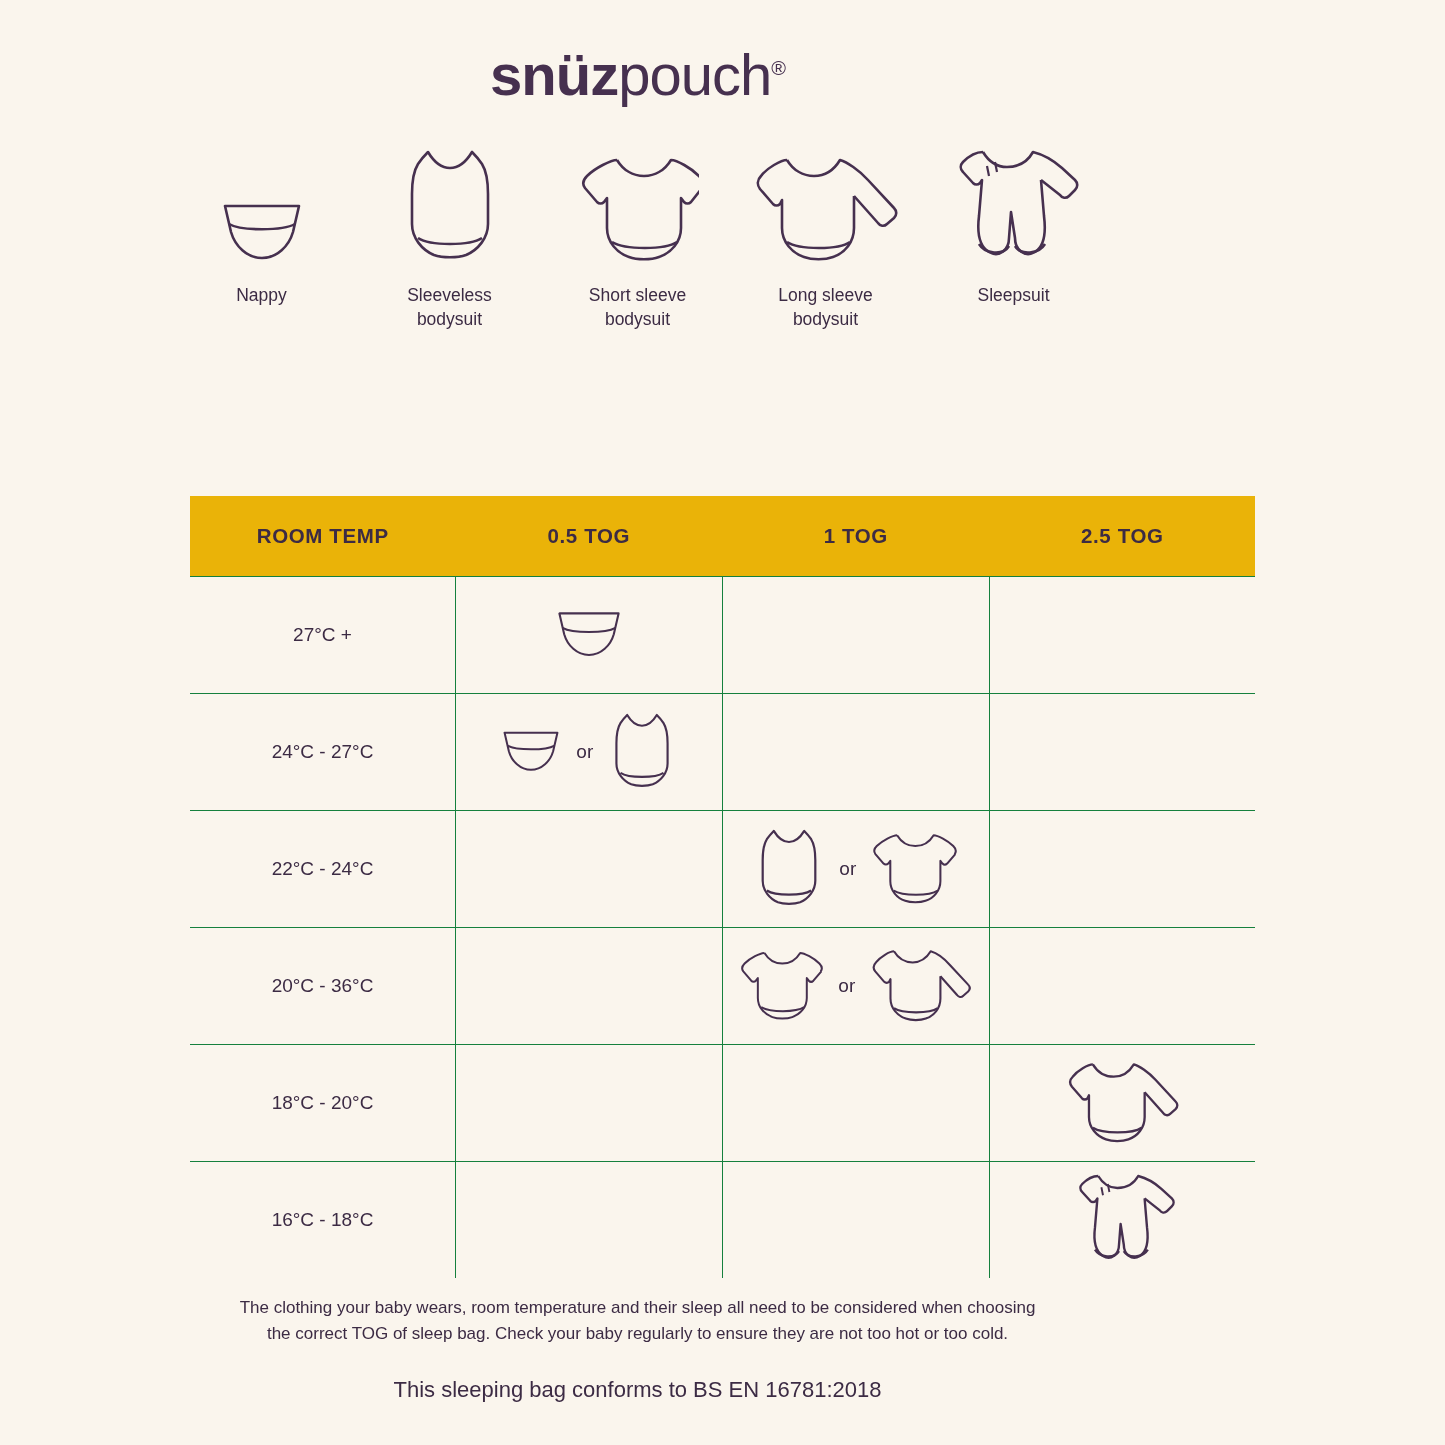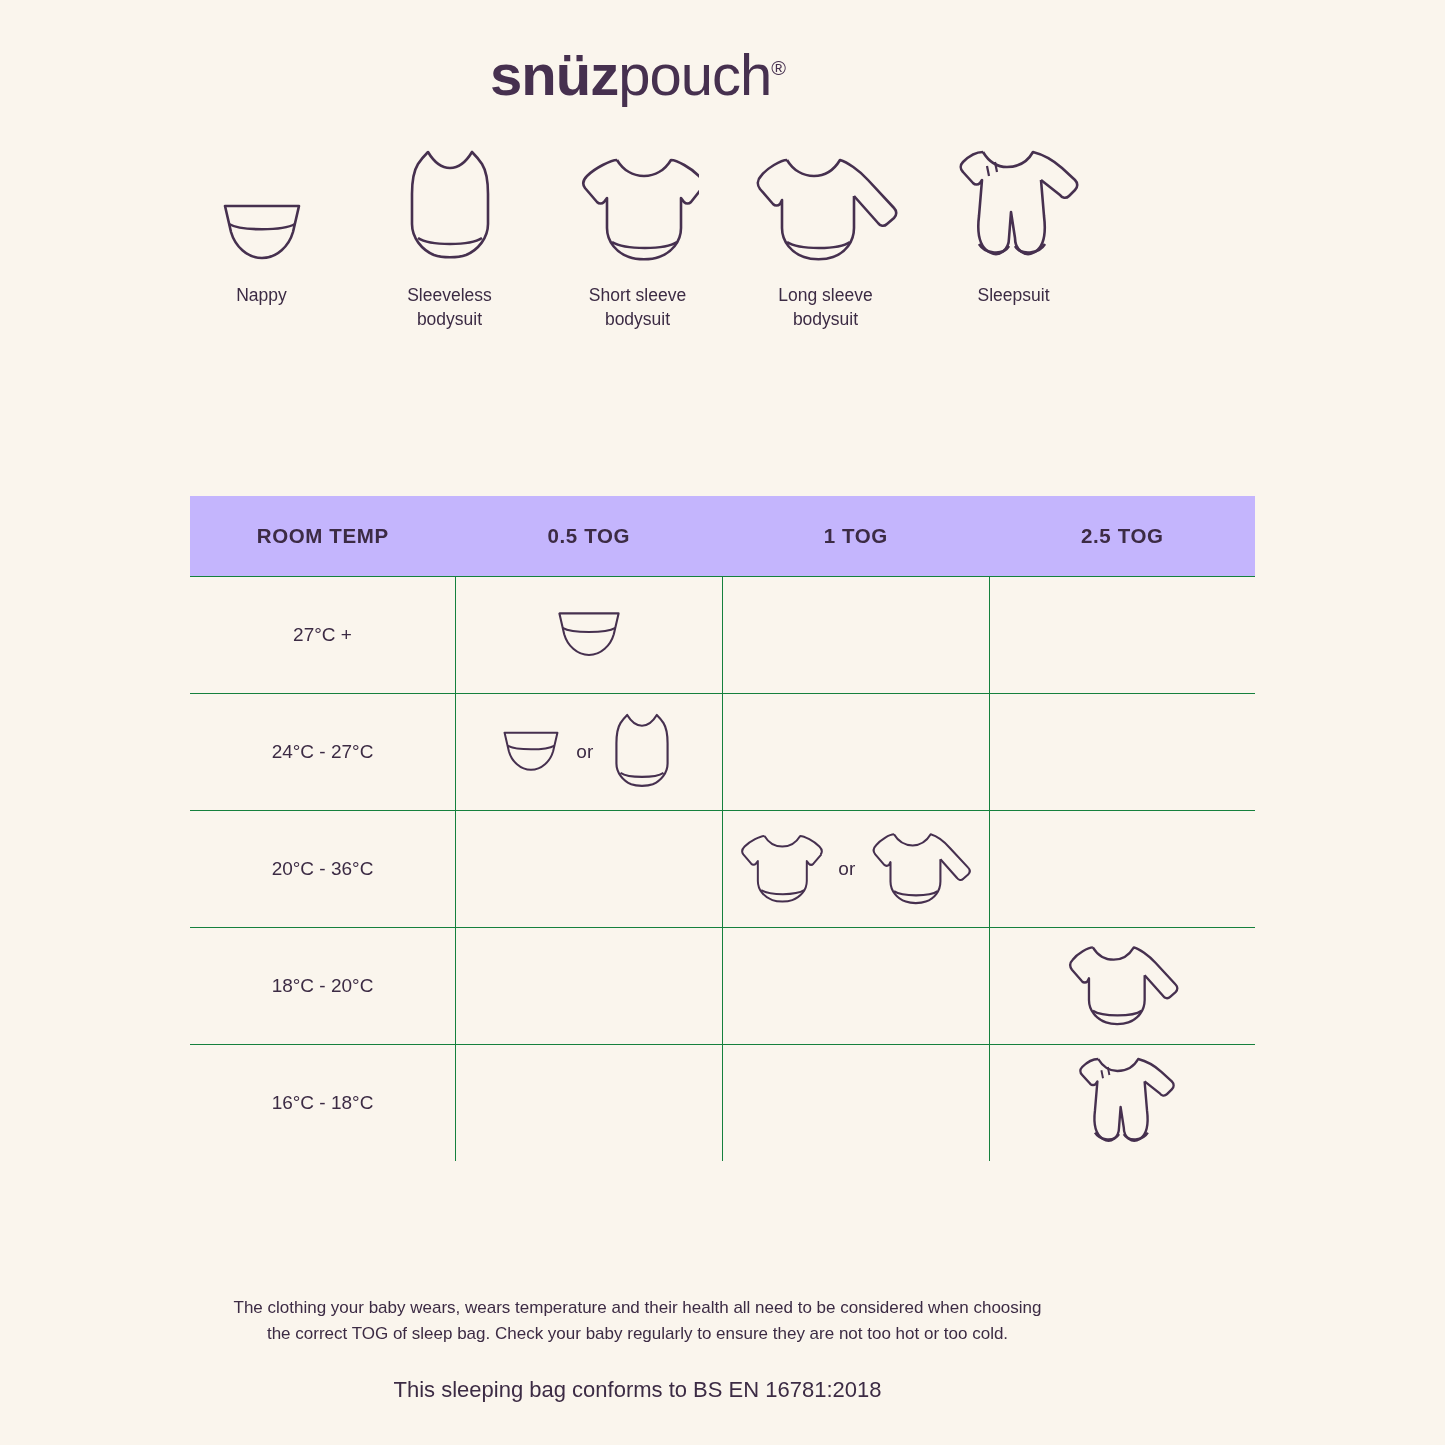--- a/index.html
+++ b/index.html
@@ -78,21 +78,21 @@
 
   
   .table {
     position: absolute;
     left: 190px;
     top: 496px;
     width: 1065px;
     border-collapse: collapse;
   }
   .table th {
-    background: #c4b5fd;
+    background: #eab308;
     height: 78px;
     font-size: 20.5px;
     font-weight: 700;
     letter-spacing: 0.6px;
     color: #3c2b44;
   }
   .table th.room {
     width: 267px;
   }
   .table th.tog {
@@ -260,20 +260,43 @@
                   <path d="M30 6 C30 6 24 12 20 18 C15 26 14 36 14 48 L14 78 C14 92 24 104 36 109 C44 112 60 112 68 109 C80 104 90 92 90 78 L90 48 C90 36 89 26 84 18 C80 12 74 6 74 6 C68 16 60 22 52 22 C44 22 36 16 30 6 Z" fill="none" stroke="#46304f" stroke-width="3.2" stroke-linejoin="round"></path>
                   <path d="M20 92 C32 100 72 100 84 92" fill="none" stroke="#46304f" stroke-width="3.2"></path>
                 </svg>
             </span>
           </div>
         </td>
         <td></td>
         <td class="last"></td>
       </tr>
 
+      <tr>
+        <td class="temp">22°C - 24°C</td>
+        <td></td>
+        <td>
+          <div class="cell-art">
+            <span>
+              <svg width="72" height="86" viewBox="0 0 104 122">
+                  <path d="M30 6 C30 6 24 12 20 18 C15 26 14 36 14 48 L14 78 C14 92 24 104 36 109 C44 112 60 112 68 109 C80 104 90 92 90 78 L90 48 C90 36 89 26 84 18 C80 12 74 6 74 6 C68 16 60 22 52 22 C44 22 36 16 30 6 Z" fill="none" stroke="#46304f" stroke-width="3.2" stroke-linejoin="round"></path>
+                  <path d="M20 92 C32 100 72 100 84 92" fill="none" stroke="#46304f" stroke-width="3.2"></path>
+                </svg>
+            </span>
+            <span class="or">or</span>
+            <span>
+              <svg width="88" height="84" viewBox="0 0 130 116">
+                  <path d="M40 8 C34 8 18 16 10 24 C6 28 5 32 8 36 L20 50 C22 52 25 52 27 50 L30 46 L30 76 C30 90 40 101 52 105 C60 108 74 108 82 105 C94 101 104 90 104 76 L104 46 L107 50 C109 52 112 52 114 50 L126 36" fill="none" stroke="#46304f" stroke-width="3" stroke-linejoin="round"></path>
+                  <path d="M40 8 C46 18 56 24 67 24 C78 24 88 18 94 8 C100 8 115 16 123 24 C127 28 128 32 125 36" fill="none" stroke="#46304f" stroke-width="3" stroke-linejoin="round"></path>
+                  <path d="M35 90 C48 98 88 98 100 90" fill="none" stroke="#46304f" stroke-width="3"></path>
+                </svg>
+            </span>
+          </div>
+        </td>
+        <td class="last"></td>
+      </tr>
 
       <tr>
         <td class="temp">20°C - 36°C</td>
         <td></td>
         <td>
           <div class="cell-art">
             <span>
               <svg width="86" height="82" viewBox="0 0 130 116">
                   <path d="M40 8 C34 8 18 16 10 24 C6 28 5 32 8 36 L20 50 C22 52 25 52 27 50 L30 46 L30 76 C30 90 40 101 52 105 C60 108 74 108 82 105 C94 101 104 90 104 76 L104 46 L107 50 C109 52 112 52 114 50 L126 36" fill="none" stroke="#46304f" stroke-width="3" stroke-linejoin="round"></path>
                   <path d="M40 8 C46 18 56 24 67 24 C78 24 88 18 94 8 C100 8 115 16 123 24 C127 28 128 32 125 36" fill="none" stroke="#46304f" stroke-width="3" stroke-linejoin="round"></path>
@@ -326,18 +349,18 @@
                 </svg>
             </span>
           </div>
         </td>
       </tr>
 
     </tbody>
   </table>
 
   <div class="footer">
-    <p>The clothing your baby wears, wears temperature and their health all need to be considered when choosing</p>
+    <p>The clothing your baby wears, room temperature and their sleep all need to be considered when choosing</p>
     <p>the correct TOG of sleep bag. Check your baby regularly to ensure they are not too hot or too cold.</p>
     <p class="conform">This sleeping bag conforms to BS EN 16781:2018</p>
   </div>
 
 </div>
 
 </body></html>

